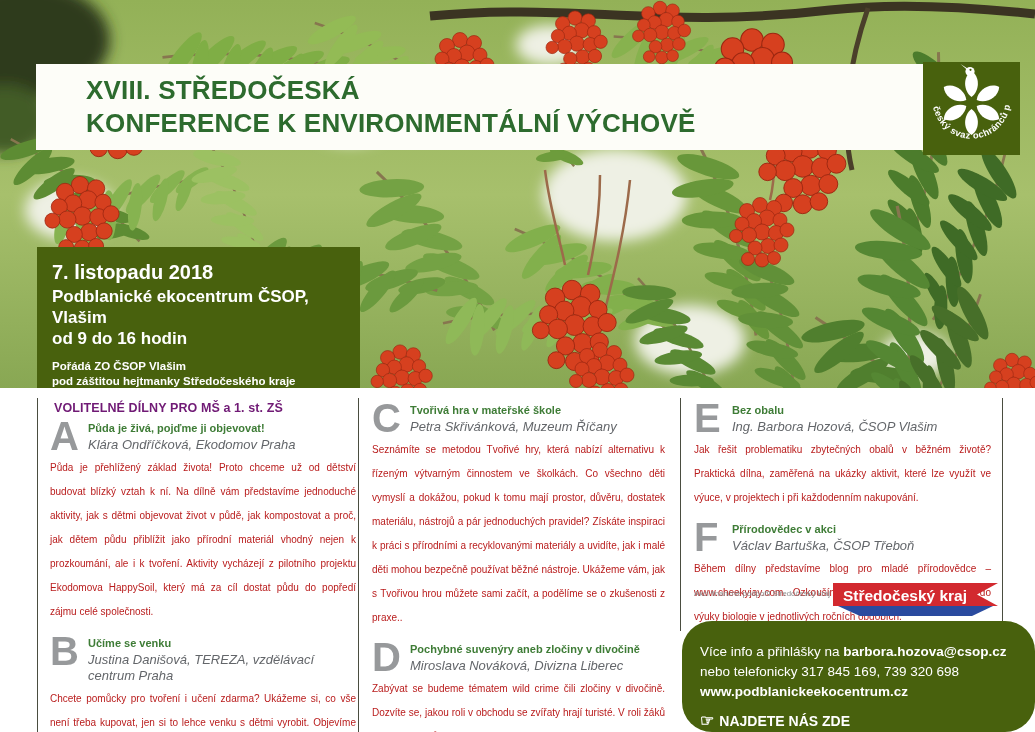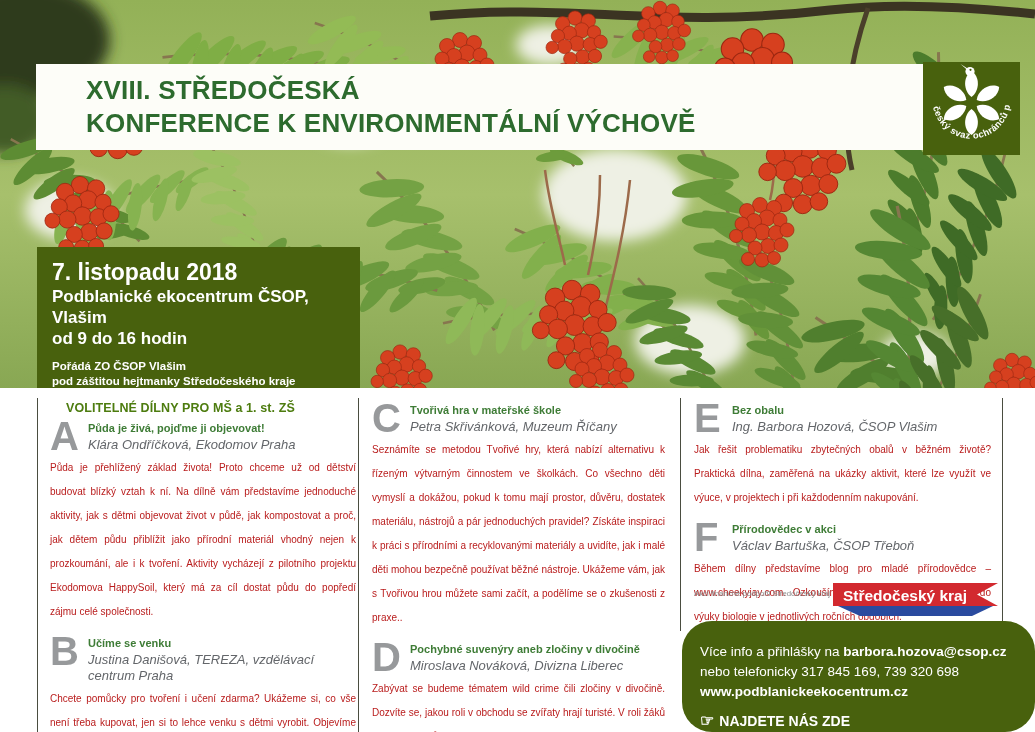--- a/index.html
+++ b/index.html
@@ -20,36 +20,36 @@
     color:var(--title-green);letter-spacing:0.2px;
   }
   
   .logo{position:absolute;left:923px;top:62px;width:97px;height:93px;}
   
   .datebox{
     position:absolute;left:37px;top:247px;width:323px;height:141px;
     background:var(--olive);color:#ffffff;box-sizing:border-box;
     padding:12px 14px 0 15px;
   }
-  .datebox .d1{font-size:23px;font-weight:700;line-height:27px;margin:0;}
+  .datebox .d1{font-size:20px;font-weight:700;line-height:27px;margin:0;}
   .datebox .d2{font-size:17px;font-weight:700;line-height:21px;margin:0;}
   .datebox .org{font-size:11.5px;font-weight:700;line-height:15px;margin-top:10px;}
   
   .content{position:absolute;left:0;top:388px;width:1035px;height:344px;background:#ffffff;}
   .vline{position:absolute;width:1px;background:#4a4d40;}
   .vl1{left:37px;top:10px;bottom:0;}
   .vl2{left:358px;top:10px;bottom:0;}
   .vl3{left:680px;top:10px;height:233px;}
   .vl4{left:1002px;top:10px;height:233px;}
   .col{position:absolute;top:0;}
   .col1{left:50px;width:306px;}
   .col2{left:372px;width:293px;}
   .col3{left:694px;width:297px;}
   .cat-heading{
-    font-size:12.5px;font-weight:700;color:#4d7c0f;margin:0 0 4px 16px;letter-spacing:0.1px;
+    font-size:12.5px;font-weight:700;color:#701a75;margin:0 0 4px 4px;letter-spacing:0.1px;
   }
   .mt1{margin-top:13px;}
   .workshop{margin-bottom:10px;}
   .w-head{display:flex;align-items:flex-start;}
   .w-letter{
     flex:0 0 38px;font-size:40px;line-height:34px;font-weight:700;color:#97999b;
   }
   .w-ht{flex:1;}
   .w-title{margin:0;font-size:11px;line-height:18px;font-weight:700;color:var(--heading-green);}
   .w-author{font-size:13px;line-height:16px;color:#63666a;font-style:italic;}

